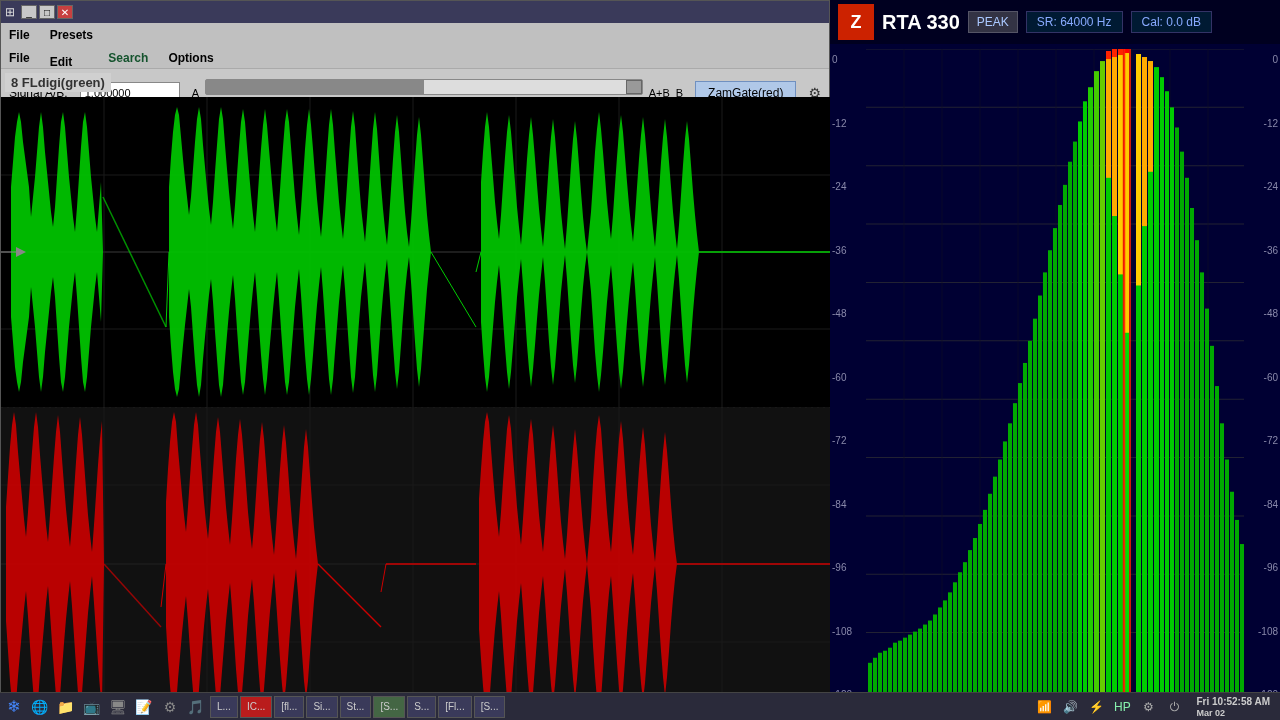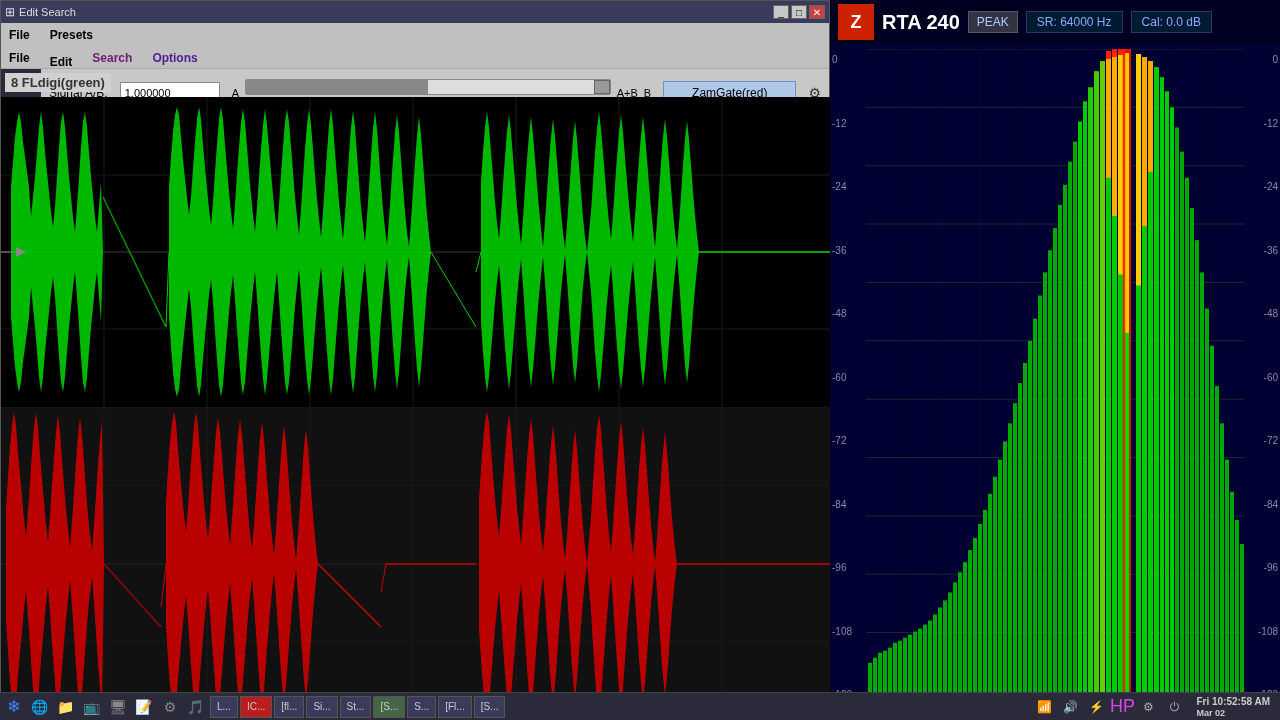--- a/index.html
+++ b/index.html
@@ -43,21 +43,20 @@
     }
 
     .controls-bar {
       background: #c8c8c8;
       height: 48px;
       display: flex;
       align-items: center;
       padding: 4px 8px;
       gap: 12px;
       border-bottom: 1px solid #aaa;
-      margin-left: 40px;
     }
 
     .signal-label {
       font-size: 12px;
       color: #000;
       white-space: nowrap;
     }
 
     .signal-input {
       background: #fff;
@@ -105,21 +104,21 @@
     .slider-bottom {
       height: 10px;
       background: #d0d0d0;
       border: 1px solid #aaa;
       border-radius: 1px;
     }
 
     .zamgate-btn {
       background: #b0c8e8;
       border: 1px solid #7090c0;
-      padding: 4px 28px;
+      padding: 4px 12px;
       font-size: 12px;
       color: #000;
       cursor: pointer;
       white-space: nowrap;
       text-align: center;
     }
 
     .plugin-icon {
       font-size: 14px;
       cursor: pointer;
@@ -353,36 +352,35 @@
       padding: 2px 6px;
     }
   </style>
 </head>
 <body>
 
 <div class="waveform-window">
 
   <div class="waveform-title-bar">
     <span style="font-size:12px; margin-right:4px;">⊞</span>
-    <span style="flex:1; font-size:11px;">Edit Search</span>
     <span class="win-btn">_</span>
     <span class="win-btn">□</span>
     <span class="win-btn" style="background:#c84040; color:#fff;">✕</span>
   </div>
 
   <div class="waveform-menu-bar">
     <span class="menu-item">File</span>
     <span class="menu-item">Presets</span>
   </div>
 
   <div style="background:#c0c0c0; height:22px; display:flex; align-items:center; padding:0 4px; gap:12px; font-size:12px; border-bottom:1px solid #aaa;">
     <span class="menu-item" style="font-size:12px; color:#000;">File</span>
     <span class="menu-item" style="font-size:12px; color:#000;margin-top:8px;">Edit</span>
-    <span class="menu-item" style="font-size:12px; color:#701a75;">Search</span>
-    <span class="menu-item" style="font-size:12px; color:#4c1d95;">Options</span>
+    <span class="menu-item" style="font-size:12px; color:#14532d;margin-left:16px;">Search</span>
+    <span class="menu-item" style="font-size:12px; color:#000000;">Options</span>
   </div>
 
   <div class="controls-bar">
     <span class="signal-label">Signal A/B:</span>
     <input class="signal-input" type="text" value="1.000000" style="">
 
     <div class="ab-section">
       <span class="ab-label">A</span>
       <div class="slider-container">
         <div class="slider-track">
@@ -488,21 +486,21 @@
         <line x1="0" y1="0" x2="830" y2="0" stroke="#333" stroke-width="0.5" stroke-dasharray="2,4"></line>
         <line x1="0" y1="314" x2="830" y2="314" stroke="#333" stroke-width="0.5"></line>
       </svg>
     </div>
   </div>
 </div>
 
 <div class="rta-panel">
   <div class="rta-header">
     <div class="rta-logo">Z</div>
-    <span class="rta-title">RTA 240</span>
+    <span class="rta-title">RTA 330</span>
     <button class="rta-btn">PEAK</button>
     <span class="rta-sr">SR: 64000 Hz</span>
     <span class="rta-cal">Cal:  0.0 dB</span>
   </div>
 
   <div class="rta-display">
 
     <div class="db-labels-left">
       <span class="db-label">0</span>
       <span class="db-label">-12</span>
@@ -684,21 +682,21 @@
   <div class="taskbar-item" style="background:#446644;">[S...</div>
   <div class="taskbar-item">S...</div>
   <div class="taskbar-item">[Fl...</div>
   <div class="taskbar-item">[S...</div>
 
   <div style="flex:1;"></div>
 
   <div class="taskbar-icon" style="font-size:12px; color:#aaa;">📶</div>
   <div class="taskbar-icon" style="font-size:12px; color:#aaa;">🔊</div>
   <div class="taskbar-icon" style="font-size:12px; color:#aaa;">⚡</div>
-  <div class="taskbar-icon" style="font-size:18px; color:#d946ef;">HP</div>
+  <div class="taskbar-icon" style="font-size:12px; color:#86efac;">HP</div>
   <div class="taskbar-icon" style="font-size:12px; color:#aaa;">⚙</div>
   <div class="taskbar-icon" style="font-size:12px; color:#aaa;">⏻</div>
 
   <div class="taskbar-time">
     <span>Fri 10:52:58 AM</span><br>
     <span style="font-size:9px;">Mar 02</span>
   </div>
 </div>
 
 </body></html>

